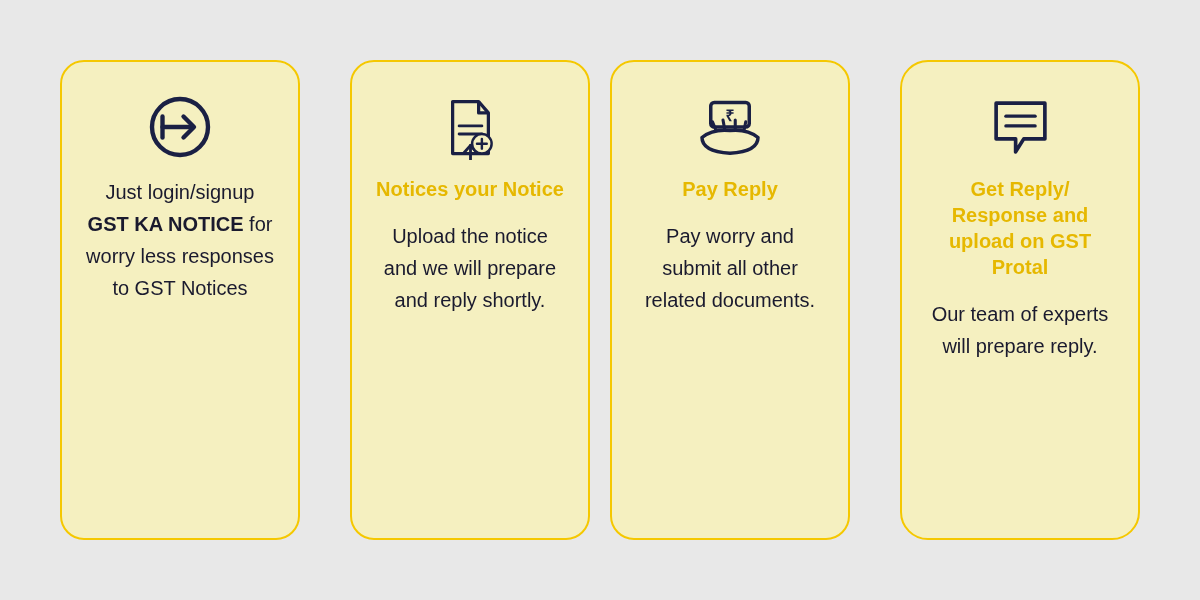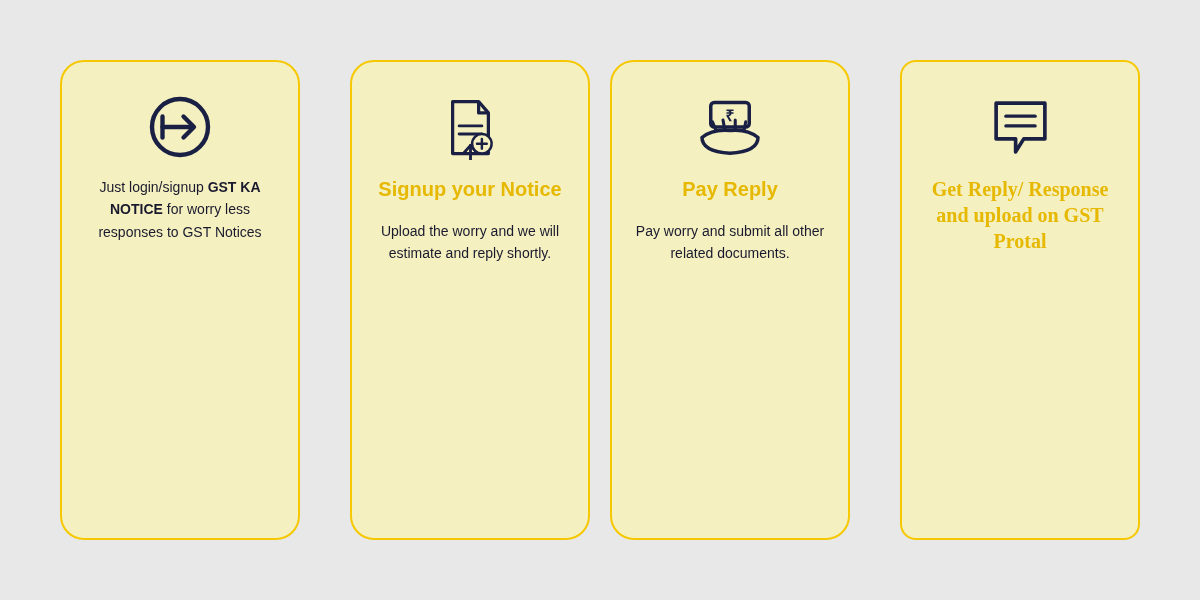--- a/index.html
+++ b/index.html
@@ -39,23 +39,22 @@
       flex-shrink: 0;
     }
 
     
     .card-left {
       border-radius: 24px;
       transform: translateX(-30px);
     }
 
     .card-right {
-      border-radius: 16px;
+      border-radius: 28px;
       transform: translateX(30px);
-      font-family: Liberation Serif, serif;
     }
 
     .card-icon {
       width: 70px;
       height: 70px;
       display: flex;
       align-items: center;
       justify-content: center;
       margin-bottom: 14px;
     }
@@ -64,21 +63,21 @@
       color: #e6b800;
       font-size: 20px;
       font-weight: 700;
       text-align: center;
       margin-bottom: 18px;
       line-height: 1.3;
     }
 
     .card-body {
       color: #1a1a2e;
-      font-size: 14px;
+      font-size: 20px;
       text-align: center;
       line-height: 1.6;
     }
 
     .card-body strong {
       font-weight: 800;
       color: #1a1a2e;
     }
 
     
@@ -127,22 +126,22 @@
         <line x1="26" y1="48" x2="54" y2="48" stroke="#1a2044" stroke-width="3.5" stroke-linecap="round"></line>
 
         <line x1="40" y1="62" x2="40" y2="80" stroke="#1a2044" stroke-width="3.5" stroke-linecap="round"></line>
         <polyline points="32,71 40,62 48,71" fill="none" stroke="#1a2044" stroke-width="3.5" stroke-linecap="round" stroke-linejoin="round"></polyline>
 
         <circle cx="54" cy="60" r="12" fill="#f5f0c0" stroke="#1a2044" stroke-width="3"></circle>
         <line x1="54" y1="54" x2="54" y2="66" stroke="#1a2044" stroke-width="3" stroke-linecap="round"></line>
         <line x1="48" y1="60" x2="60" y2="60" stroke="#1a2044" stroke-width="3" stroke-linecap="round"></line>
       </svg>
     </div>
-    <div class="card-title">Signup your Notice</div>
-    <div class="card-body">Upload the worry and we will estimate and reply shortly.</div>
+    <div class="card-title">Notices your Notice</div>
+    <div class="card-body">Upload the notice and we will prepare and reply shortly.</div>
   </div>
 
   <div class="spacer"></div>
 
   <div class="card">
     <div class="card-icon">
       <svg viewBox="0 0 80 80" width="70" height="70" xmlns="http://www.w3.org/2000/svg">
 
         <rect x="18" y="12" width="44" height="28" rx="4" fill="none" stroke="#1a2044" stroke-width="4"></rect>
 
@@ -166,15 +165,16 @@
     <div class="card-icon">
       <svg viewBox="0 0 80 80" width="65" height="65" xmlns="http://www.w3.org/2000/svg">
 
         <path d="M10 10 L70 10 L70 54 L44 54 L34 70 L34 54 L10 54 Z" fill="none" stroke="#1a2044" stroke-width="4.5" stroke-linejoin="round"></path>
 
         <line x1="22" y1="26" x2="58" y2="26" stroke="#1a2044" stroke-width="4" stroke-linecap="round"></line>
         <line x1="22" y1="38" x2="58" y2="38" stroke="#1a2044" stroke-width="4" stroke-linecap="round"></line>
       </svg>
     </div>
     <div class="card-title">Get Reply/ Response and upload on GST Protal</div>
+    <div class="card-body">Our team of experts will prepare reply.</div>
   </div>
 
 </div>
 
 </body></html>

